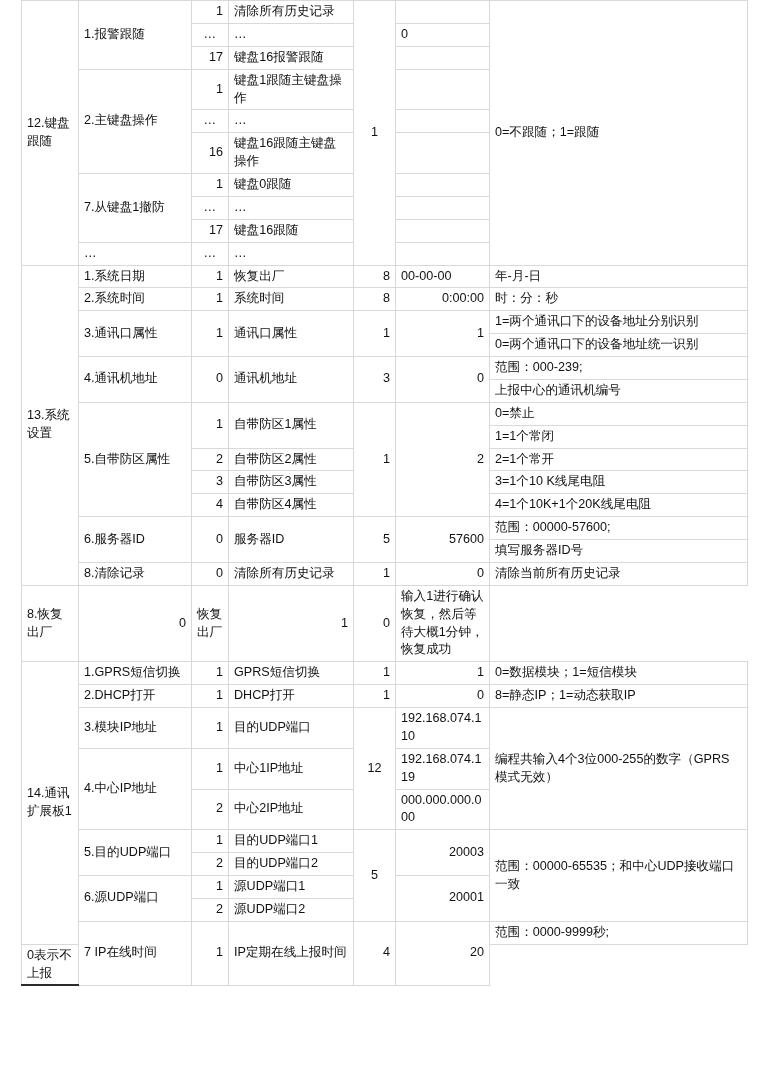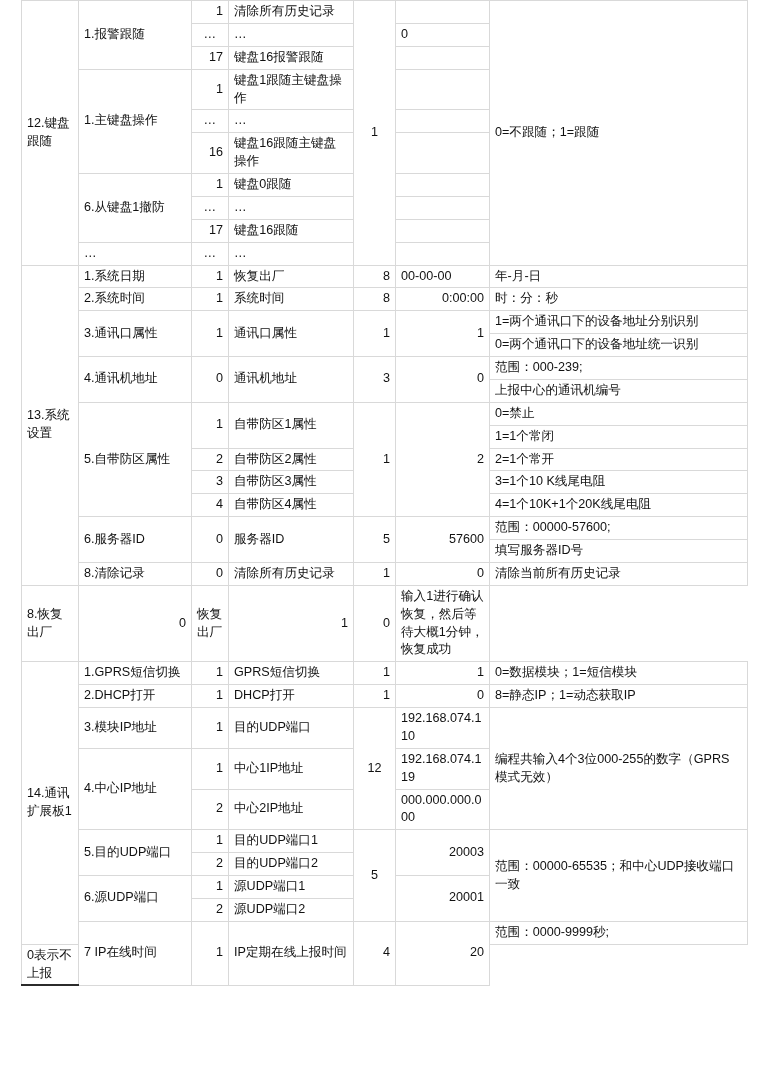--- a/index.html
+++ b/index.html
@@ -75,38 +75,38 @@
     <td class="lft ell">…</td>
     <td class="lft">0</td>
   </tr>
   <tr>
     <td class="num">17</td>
     <td class="lft">键盘16报警跟随</td>
     <td class="lft"></td>
   </tr>
 
   <tr>
-    <td class="lft mid" rowspan="3">1.主键盘操作</td>
+    <td class="lft mid" rowspan="3">2.主键盘操作</td>
     <td class="num">1</td>
     <td class="lft">键盘1跟随主键盘操作</td>
     <td class="lft"></td>
   </tr>
   <tr>
     <td class="ctr ell">…</td>
     <td class="lft ell">…</td>
     <td class="lft"></td>
   </tr>
   <tr>
     <td class="num">16</td>
     <td class="lft">键盘16跟随主键盘操作</td>
     <td class="lft"></td>
   </tr>
 
   <tr>
-    <td class="lft mid" rowspan="3">6.从键盘1撤防</td>
+    <td class="lft mid" rowspan="3">7.从键盘1撤防</td>
     <td class="num">1</td>
     <td class="lft">键盘0跟随</td>
     <td class="lft"></td>
   </tr>
   <tr>
     <td class="ctr ell">…</td>
     <td class="lft ell">…</td>
     <td class="lft"></td>
   </tr>
   <tr>

